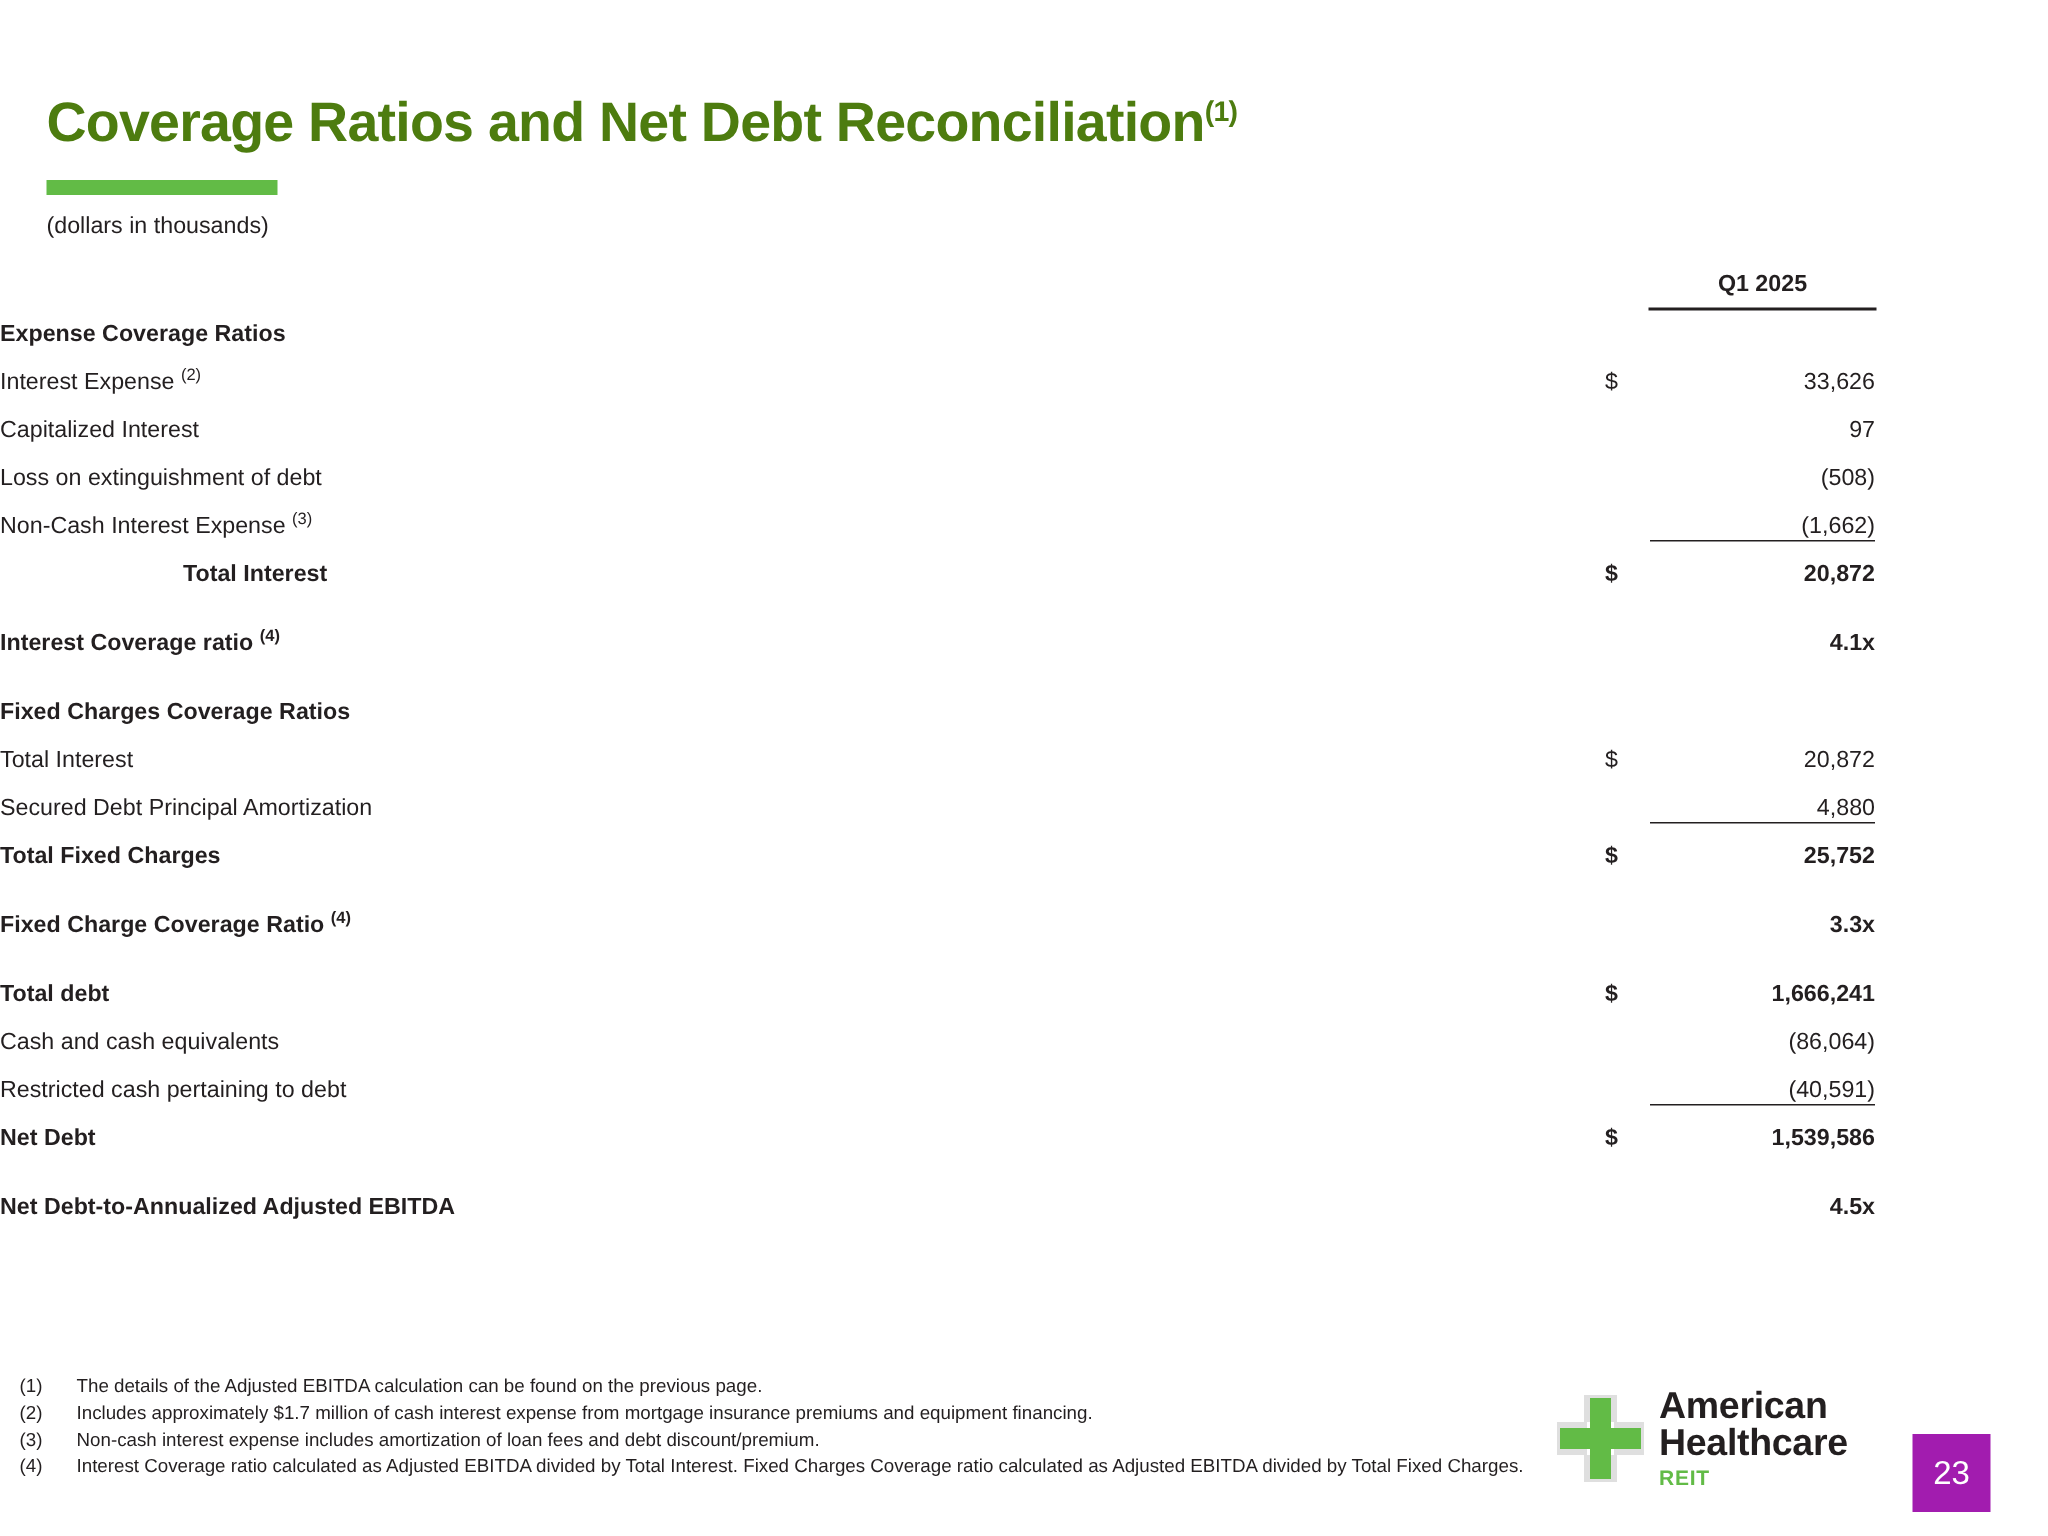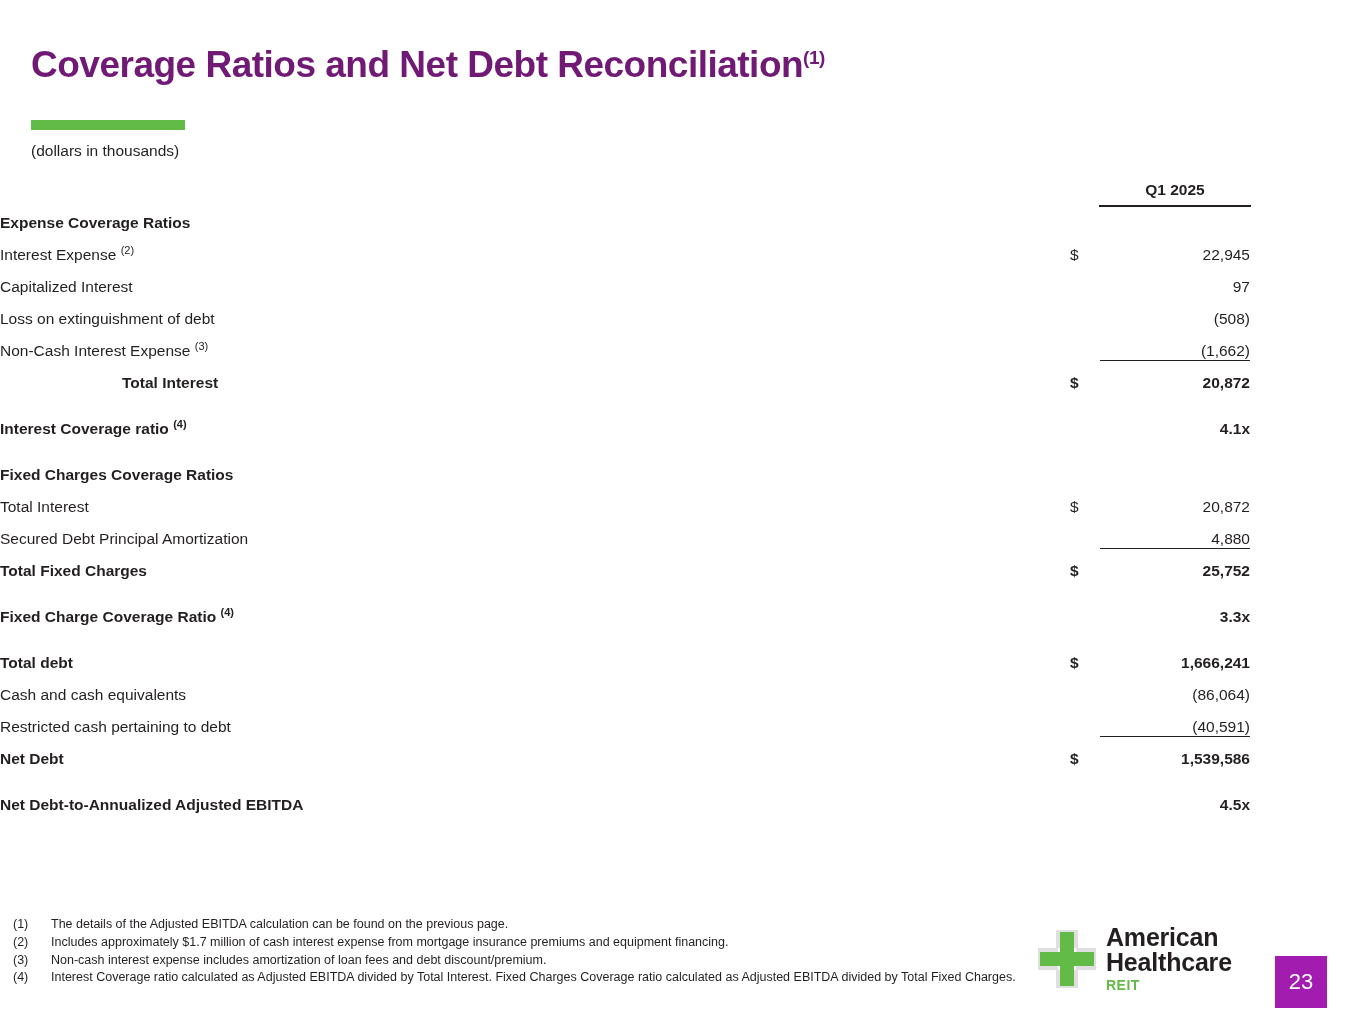--- a/index.html
+++ b/index.html
@@ -19,25 +19,25 @@
   .slide {
     position: relative;
     width: 1365px;
     height: 1024px;
   }
 
   
   .title {
     position: absolute;
     left: 31px;
-    top: 44px;
+    top: 61px;
     font-size: 37px;
     font-weight: bold;
     letter-spacing: -0.5px;
-    color: #701a75;
+    color: #4d7c0f;
     white-space: nowrap;
   }
   .title .sup {
     font-size: 19px;
     vertical-align: super;
     font-weight: bold;
   }
   .green-rule {
     position: absolute;
     left: 31px;
@@ -215,21 +215,21 @@
 
         <tr>
           <td class="lbl bold">Expense Coverage Ratios</td>
           <td class="cur"></td>
           <td class="val bold"></td>
         </tr>
 
         <tr>
           <td class="lbl indent"><span>Interest Expense </span><span class="sup-note">(2)</span></td>
           <td class="cur">$</td>
-          <td class="val">22,945</td>
+          <td class="val">33,626</td>
         </tr>
 
         <tr>
           <td class="lbl indent">Capitalized Interest</td>
           <td class="cur"></td>
           <td class="val">97</td>
         </tr>
 
         <tr>
           <td class="lbl indent">Loss on extinguishment of debt</td>

